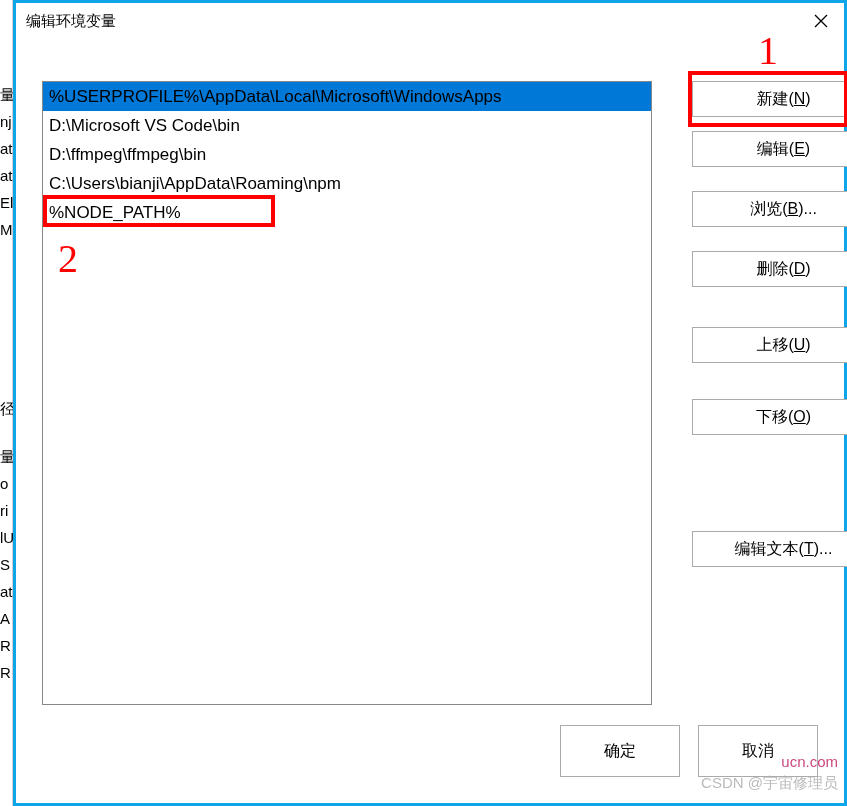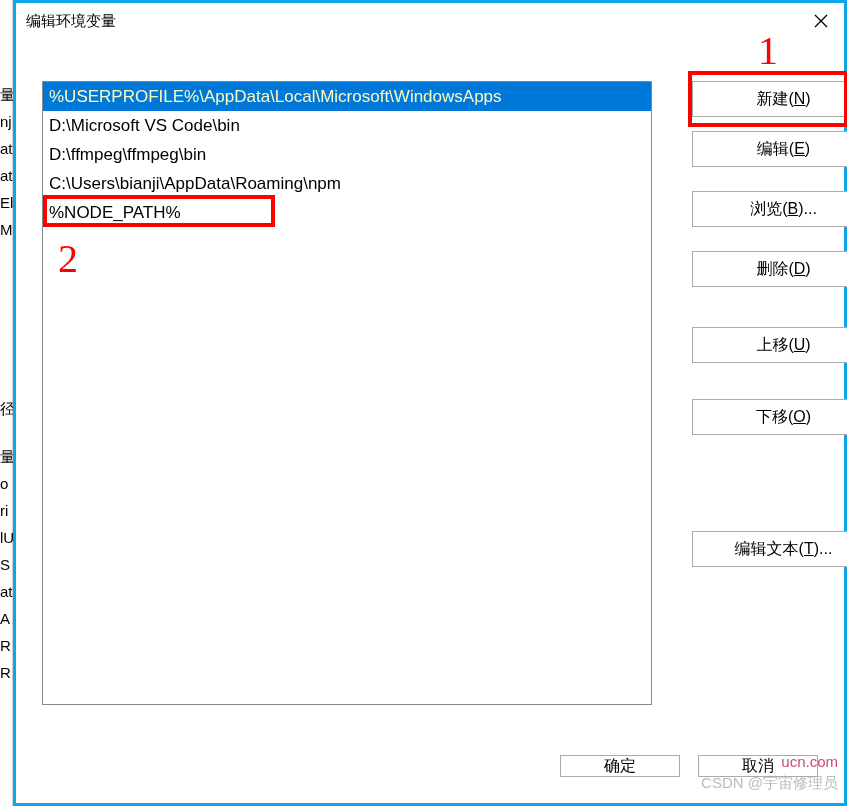--- a/index.html
+++ b/index.html
@@ -55,21 +55,21 @@
       overflow: hidden;
     }
     .list-item {
       height: 29px;
       line-height: 29px;
       padding: 0 6px;
       font-size: 17px;
       white-space: nowrap;
       overflow: hidden;
     }
-    .list-item.selected { background: #0078d7; color: #fef9c3; }
+    .list-item.selected { background: #0078d7; color: #000000; }
     .btn-col {
       position: absolute;
       left: 650px; top: 0;
       width: 152px;
     }
     .win-btn {
       width: 183px; height: 36px;
       background: #fff;
       border: 1px solid #aaa;
       font-size: 16px;
@@ -77,21 +77,21 @@
       font-family: inherit;
       display:flex; align-items:center; justify-content:center;
     }
     .win-btn .underline { text-decoration: underline; }
     .bottom-row {
       position: absolute;
       right: 26px; bottom: 26px;
       display: flex;
       gap: 18px;
     }
-    .bottom-row .win-btn { width: 120px; height: 22px; }
+    .bottom-row .win-btn { width: 120px; height: 52px; }
     .annot-box {
       position: absolute;
       border: 4px solid #ff0000;
       pointer-events: none;
     }
     .annot-1 { left: 672px; top: 68px; width: 160px; height: 56px; }
     .annot-2 { left: 27px; top: 192px; width: 232px; height: 32px; }
     .annot-num { position:absolute; color:#ff0000; font-size:40px; font-family: "Times New Roman", serif; pointer-events:none; }
     .num1 { left: 742px; top: 24px; }
     .num2 { left: 42px; top: 232px; }

